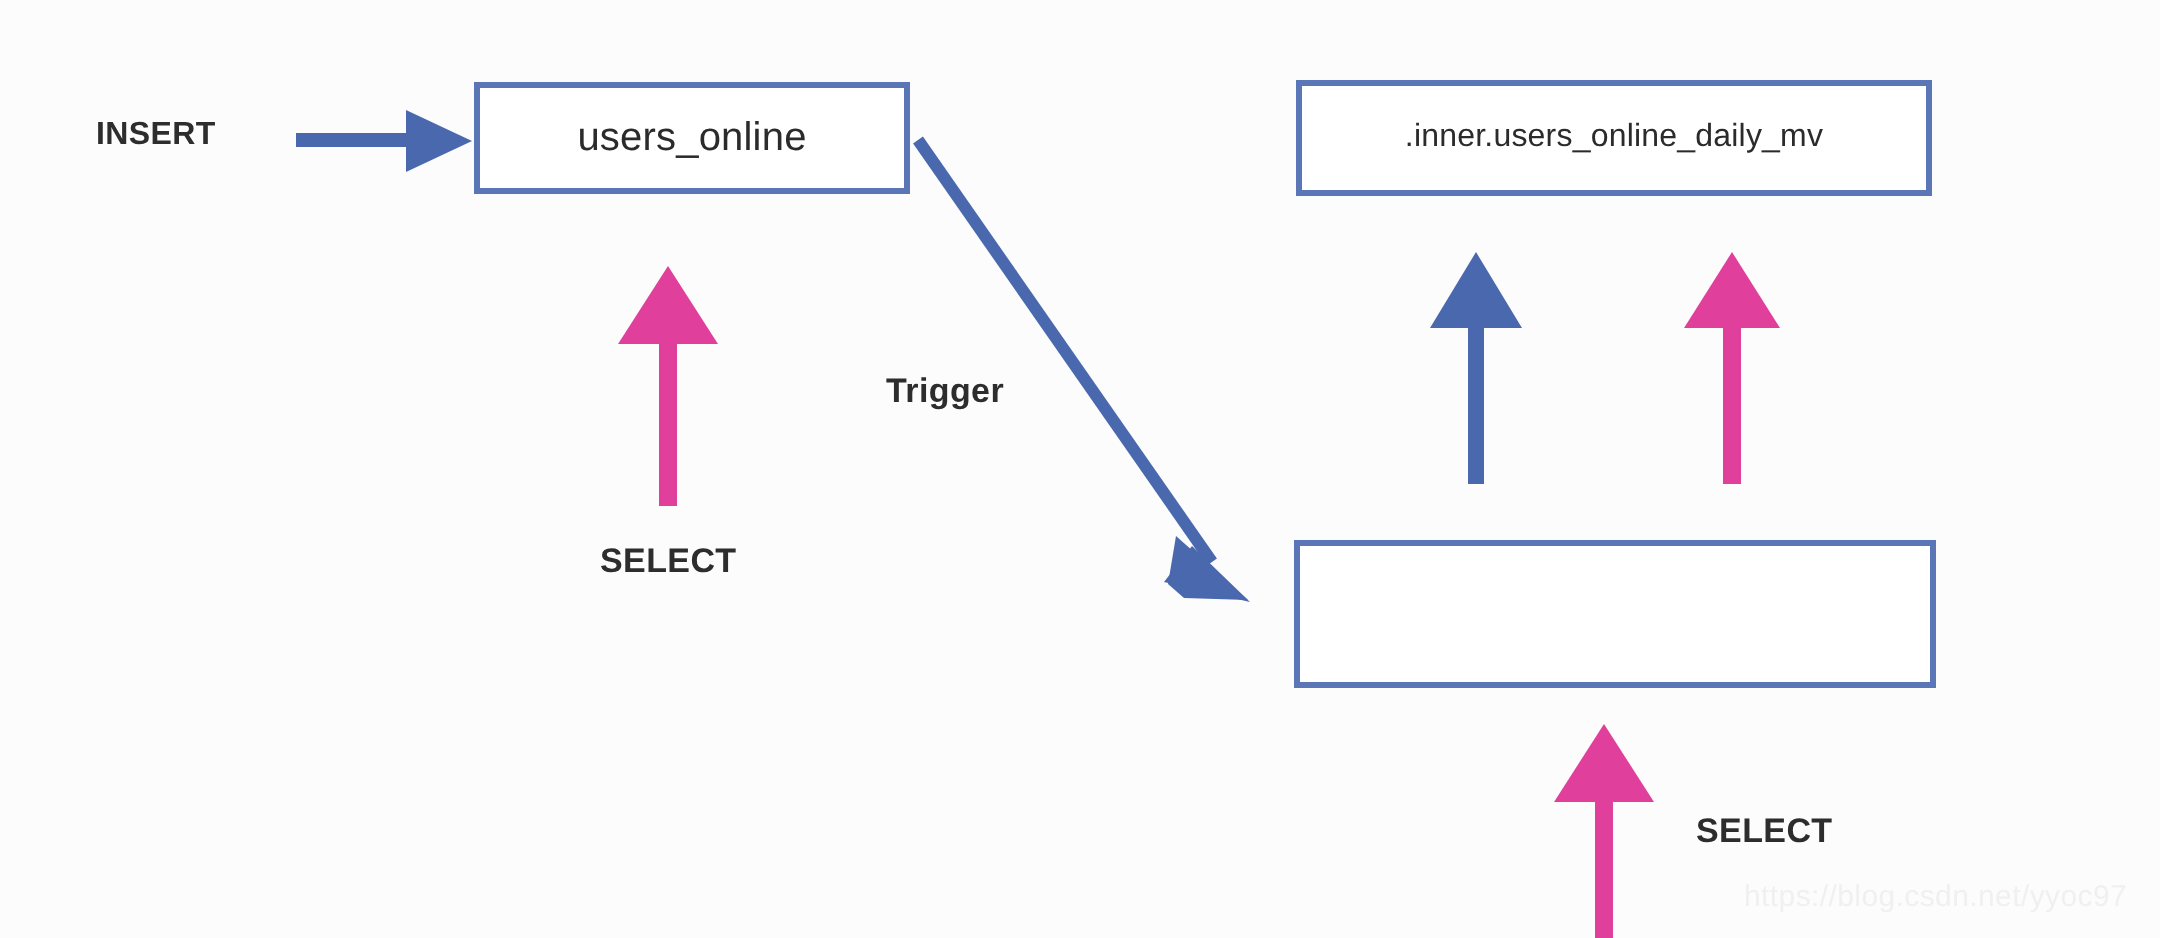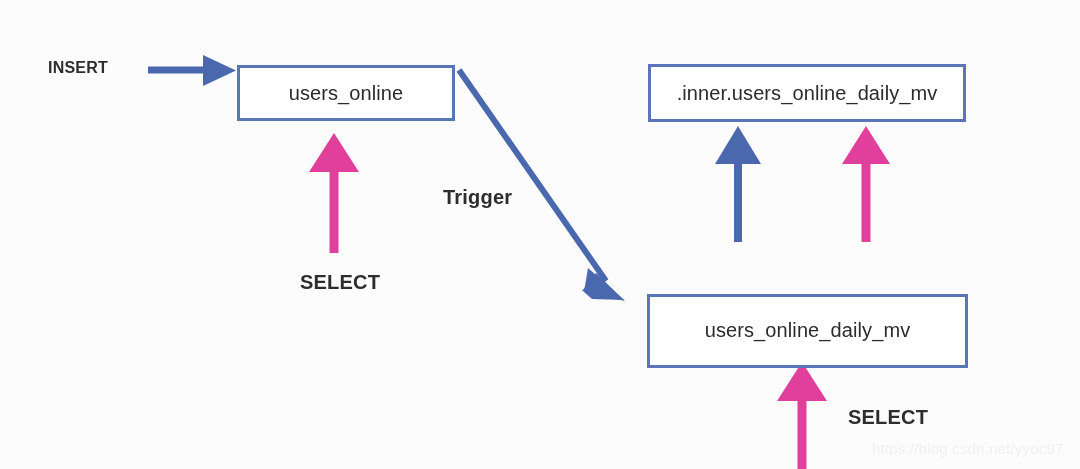--- a/index.html
+++ b/index.html
@@ -33,21 +33,20 @@
   .node-box {
     position: absolute;
     box-sizing: border-box;
     background: #ffffff;
     border: 3px solid #5b76b7;
     display: flex;
     flex-direction: column;
     align-items: center;
     justify-content: center;
     color: #2b2b2b;
-    margin-top: 24px;
   }
   .node-box .line {
     white-space: nowrap;
     letter-spacing: 0.1px;
   }
   #box-users-online {
     left: 237px;
     top: 41px;
     width: 218px;
     height: 56px;
@@ -55,35 +54,35 @@
   #box-users-online .line {
     font-size: 20px;
   }
   #box-inner-mv {
     left: 648px;
     top: 40px;
     width: 318px;
     height: 58px;
   }
   #box-inner-mv .line {
-    font-size: 20px;
+    font-size: 16px;
   }
   #box-mv {
     left: 647px;
     top: 270px;
     width: 321px;
     height: 74px;
     line-height: 1.18;
   }
   #box-mv .line {
     font-size: 20px;
   }
   .edge-label {
     position: absolute;
-    font-size: 20px;
+    font-size: 17px;
     font-weight: bold;
     color: #2d2d2d;
     white-space: nowrap;
     letter-spacing: 0.2px;
   }
   #label-insert {
     left: 48px;
     top: 59px;
     font-size: 16px;
   }
@@ -150,21 +149,20 @@
 
   <div class="node-box" id="box-users-online">
     <span class="line">users_online</span>
   </div>
 
   <div class="node-box" id="box-inner-mv">
     <span class="line">.inner.users_online_daily_mv</span>
   </div>
 
   <div class="node-box" id="box-mv">
-    <span class="line">users_online_daily_mv</span>
   </div>
 
   <div class="edge-label" id="label-insert">INSERT</div>
 
   <div class="edge-label" id="label-trigger">Trigger</div>
 
   <div class="edge-label" id="label-select-left">SELECT</div>
 
   <div class="edge-label" id="label-select-bottom">SELECT</div>
 

